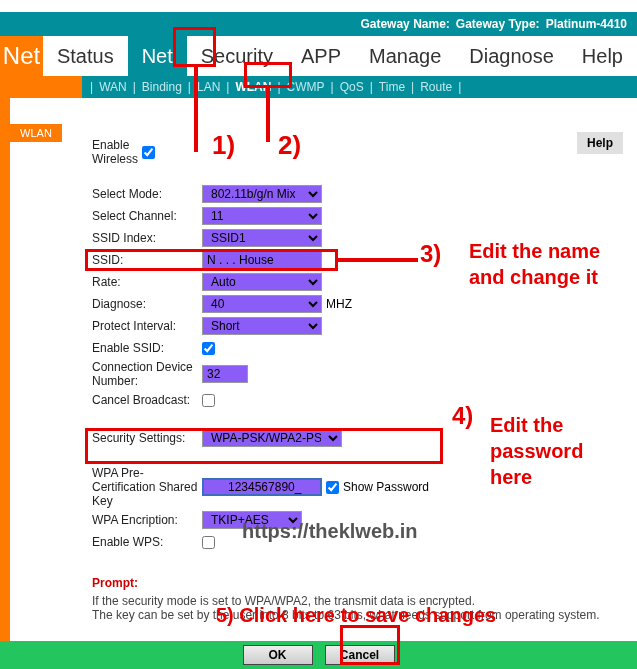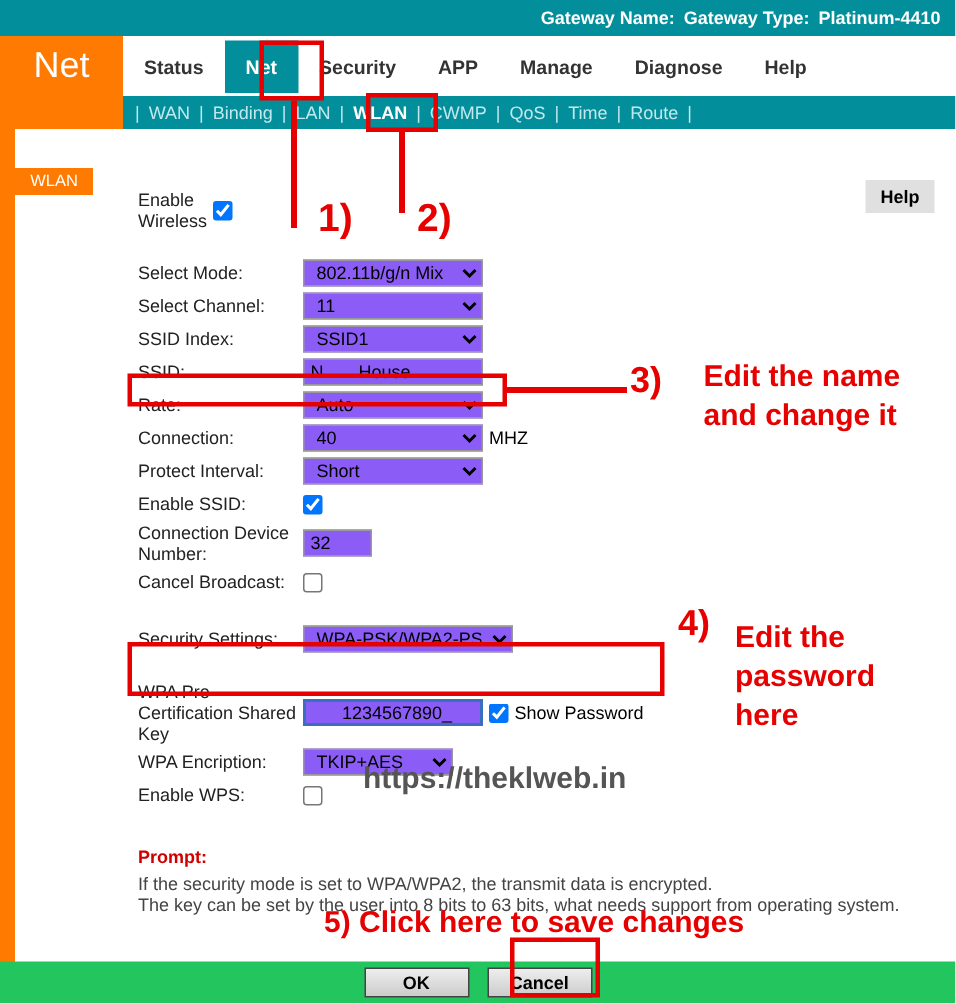--- a/index.html
+++ b/index.html
@@ -17,20 +17,21 @@
   .topbar {
     height: 24px;
     background: #038e9b;
     color: #fff;
     display: flex;
     justify-content: flex-end;
     align-items: center;
     padding-right: 10px;
     font-size: 12px;
     font-weight: bold;
+    margin-top: 12px;
   }
   .topbar span { margin-left: 6px; }
 
   
   .mainnav {
     display: flex;
     height: 40px;
     background: #fff;
     align-items: stretch;
   }
@@ -45,22 +46,22 @@
     font-size: 24px;
     font-weight: 400;
   }
   .tabs {
     flex: 1;
     display: flex;
     align-items: center;
   }
   .tab {
     padding: 10px 14px;
-    font-size: 13px;
-    font-weight: bold;
+    font-size: 20px;
+    font-weight: normal;
     color: #333;
     cursor: pointer;
   }
   .tab.active {
     background: #038e9b;
     color: #fff;
   }
 
   
   .subnav-row { display:flex; }
@@ -305,21 +306,21 @@
         </div>
 
       <div class="row">
           <div class="lbl">Rate:</div>
         <div class="ctrl">
             <select class="w1"><option>Auto</option></select>
           </div>
         </div>
 
       <div class="row">
-          <div class="lbl">Connection:</div>
+          <div class="lbl">Diagnose:</div>
         <div class="ctrl">
             <select class="w1"><option>40</option></select>
         <span>MHZ</span>
           </div>
         </div>
 
       <div class="row">
           <div class="lbl">Protect Interval:</div>
         <div class="ctrl">
             <select class="w1"><option>Short</option></select>

